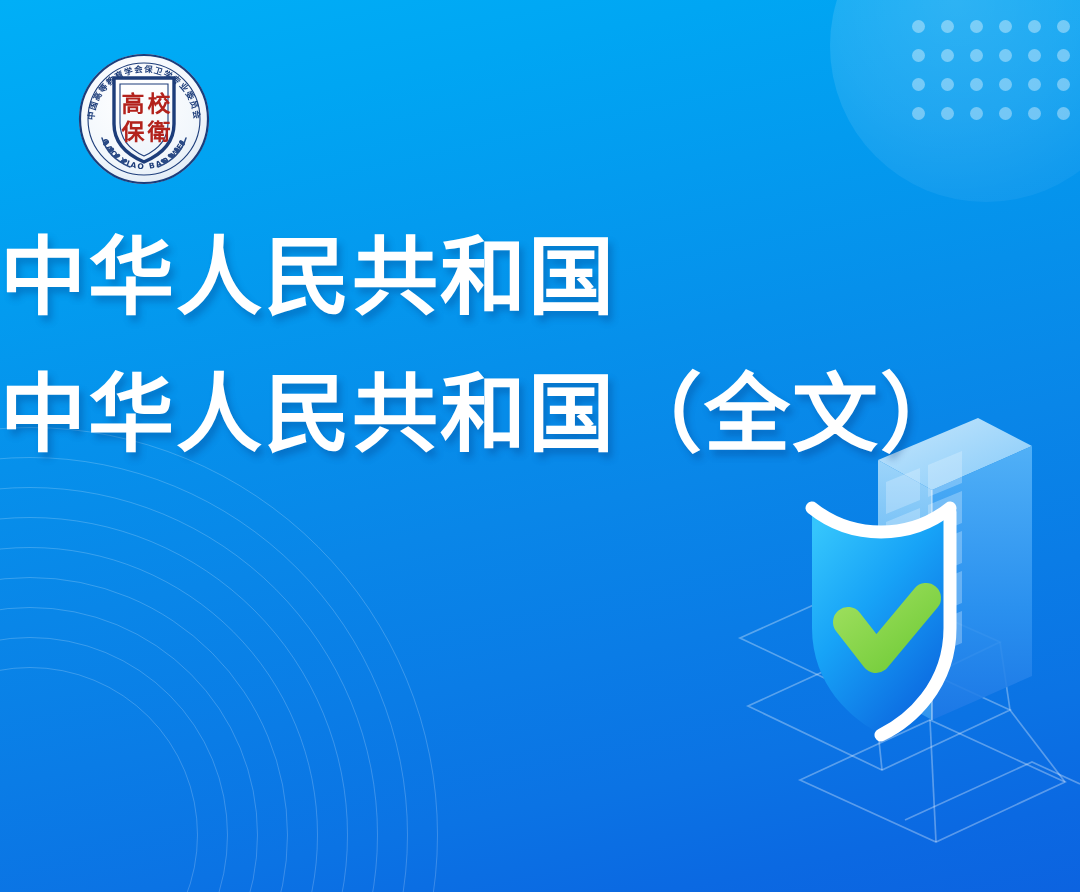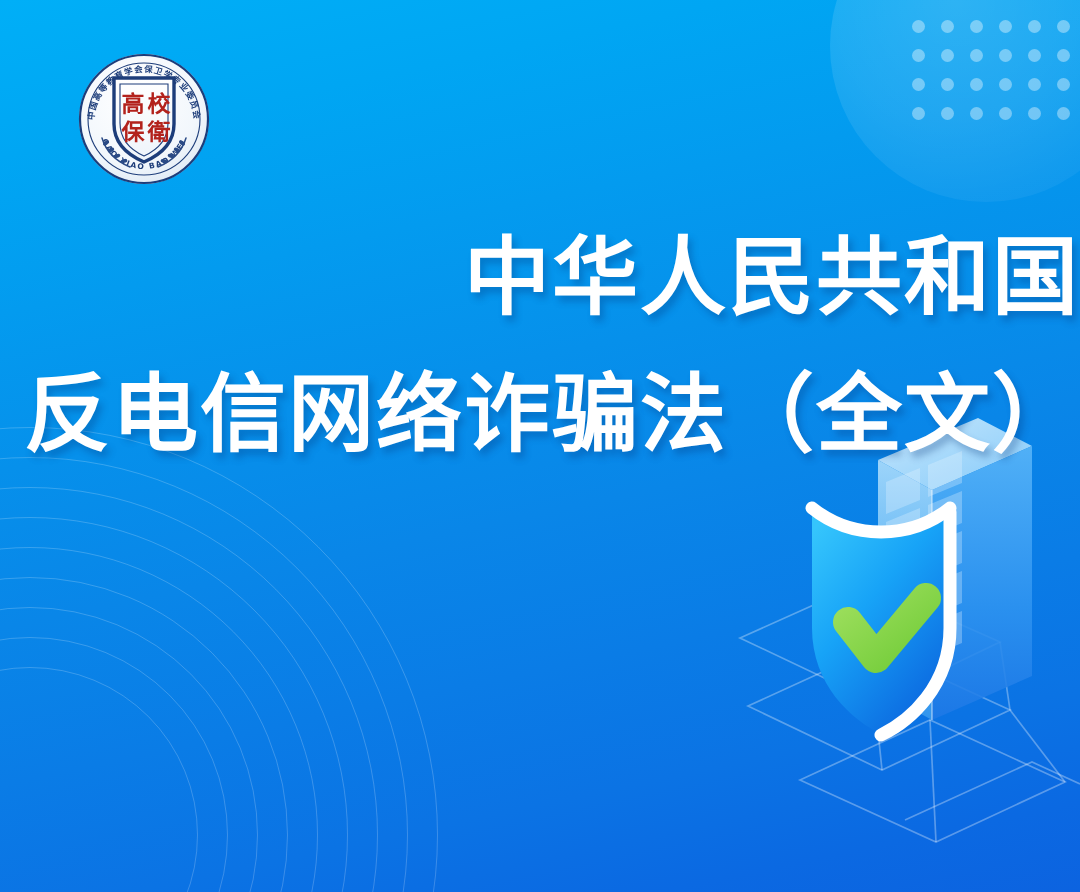--- a/index.html
+++ b/index.html
@@ -69,21 +69,21 @@
   .logo{
     position:absolute;
     left:68px; top:46px;
     width:152px; height:146px;
   }
 
   
   .title-block{
     position:absolute;
     left:0; right:0; top:232px;
-    text-align:right;
+    text-align:left;
     z-index:5;
   }
   .title-line{
     font-family:"DejaVu Serif","Liberation Serif",serif;
     font-weight:700;
     color:#ffffff;
     line-height:1.04;
     letter-spacing:2px;
     text-shadow:4px 6px 7px rgba(2,50,120,0.30);
     white-space:nowrap;
@@ -212,21 +212,21 @@
         <text id="lc0" x="65" y="66" font-size="23">高</text>
         <text id="lc1" x="91" y="66" font-size="23">校</text>
         <text id="lc2" x="65" y="94" font-size="23">保</text>
         <text id="lc3" x="91" y="94" font-size="23">衛</text>
       </g>
     </svg>
   </div>
 
   <div class="title-block">
     <div class="title-line title-line-1">中华人民共和国</div>
-    <div class="title-line title-line-2">反电信网络诈骗法（全文）</div>
+    <div class="title-line title-line-2">中华人民共和国（全文）</div>
   </div>
 
   <div class="hero">
     <svg viewBox="0 0 330 370" width="330" height="370" aria-hidden="true">
       <defs>
         <linearGradient id="towerLeft" x1="0" y1="0" x2="0" y2="1">
           <stop offset="0%" stop-color="#B6E2FD" stop-opacity="0.95"></stop>
           <stop offset="55%" stop-color="#79C6F9" stop-opacity="0.80"></stop>
           <stop offset="100%" stop-color="#49A9F3" stop-opacity="0.70"></stop>
         </linearGradient>

